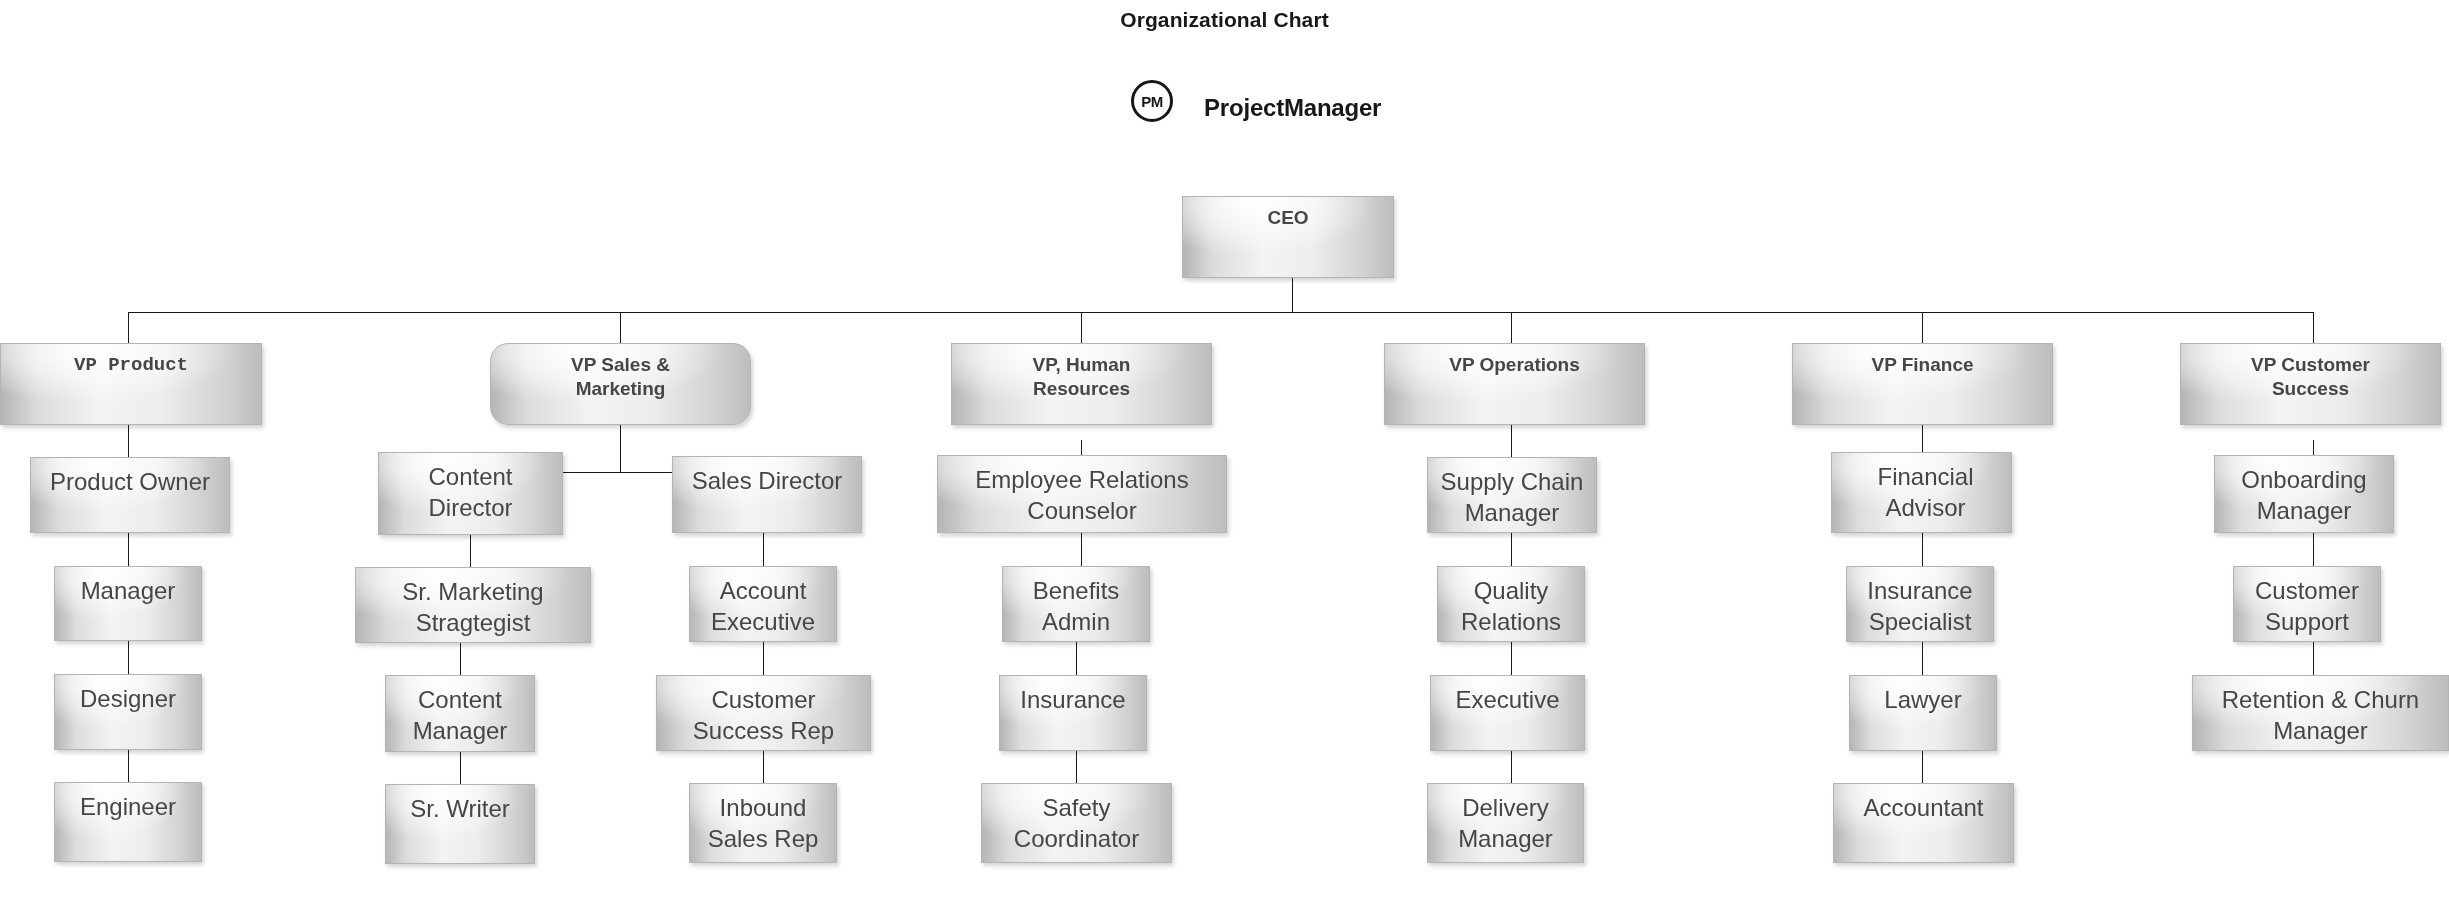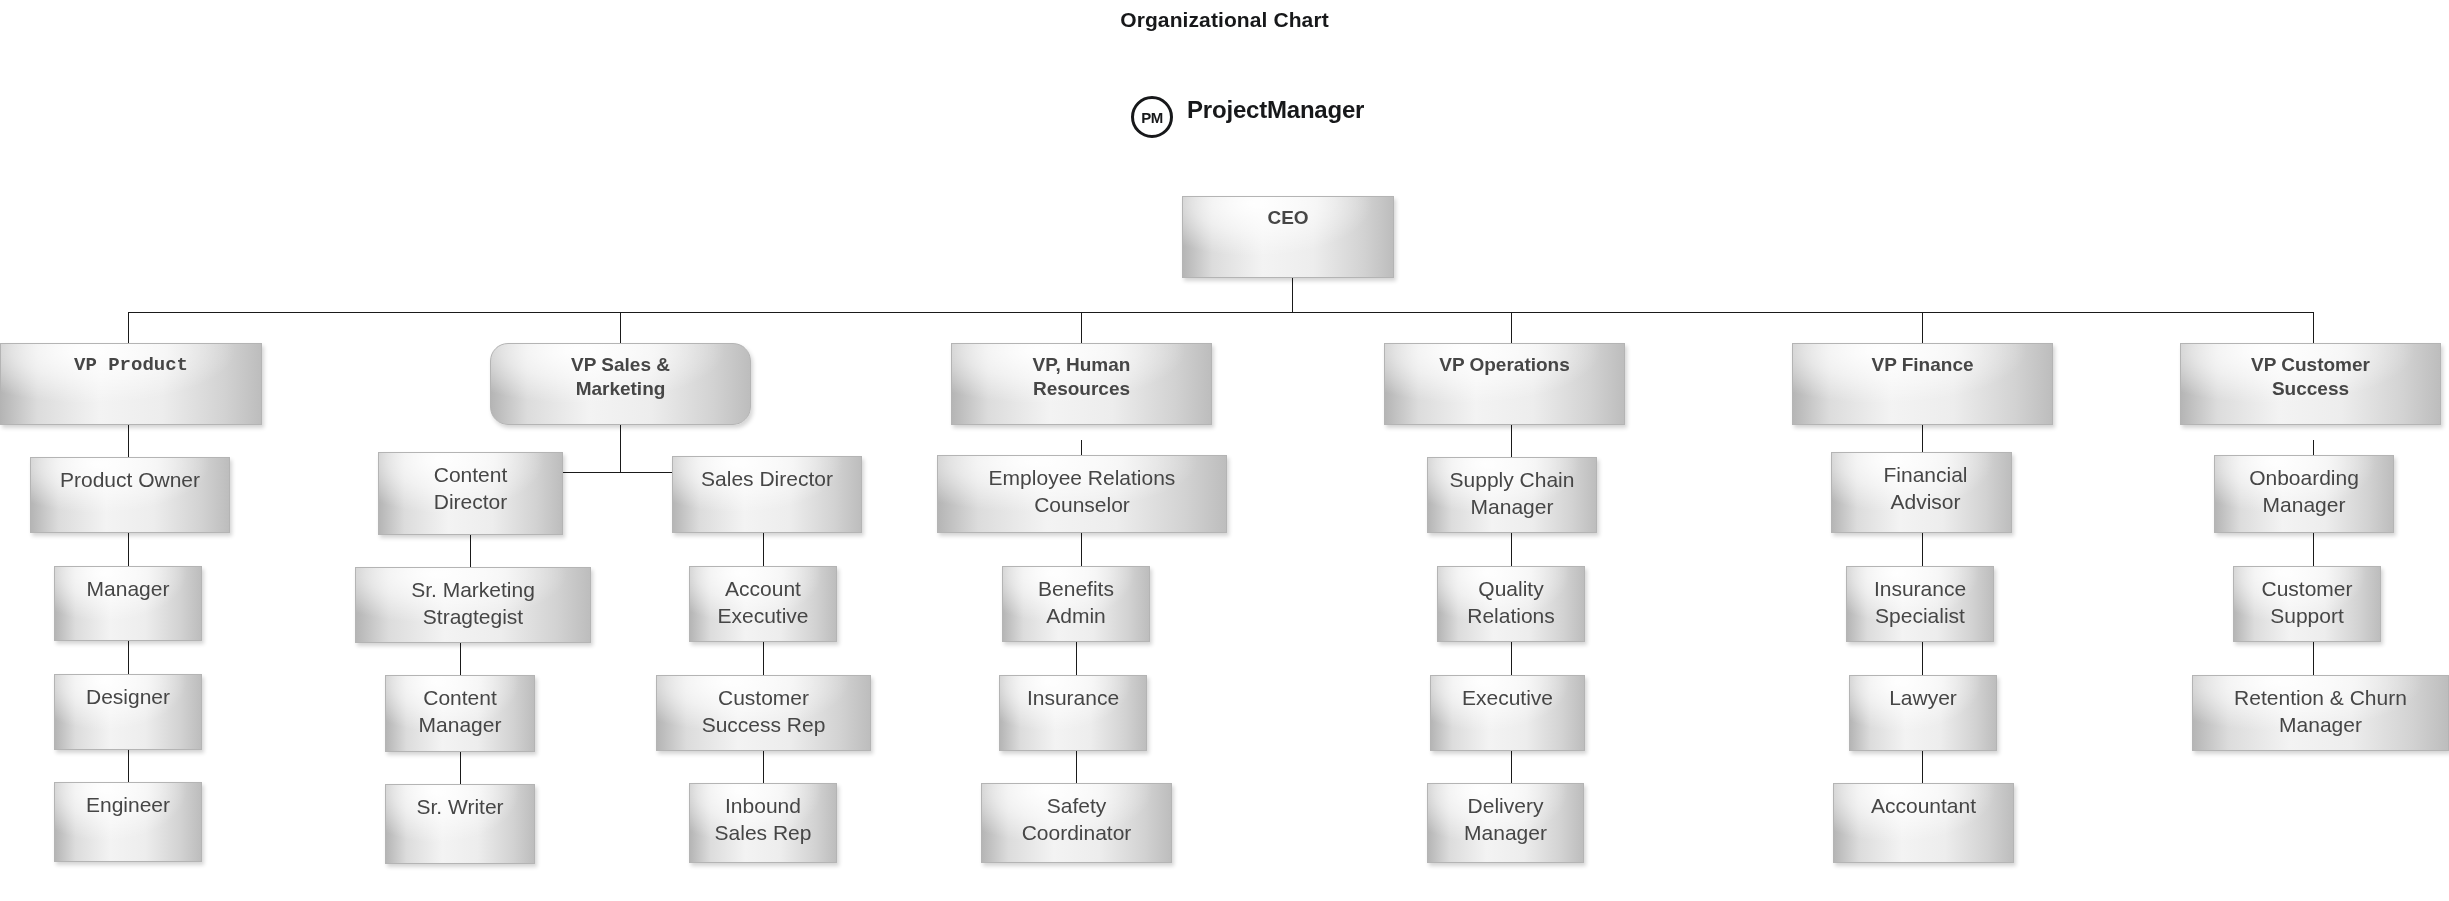--- a/index.html
+++ b/index.html
@@ -25,24 +25,24 @@
     text-align: center;
     font-size: 21px;
     font-weight: bold;
     color: #17181a;
     letter-spacing: 0.1px;
   }
 
   #brand-lockup {
     position: absolute;
     left: 1131px;
-    top: 96px;
+    top: 80px;
     display: flex;
-    align-items: flex-start;
-    gap: 14px;
+    align-items: flex-end;
+    gap: 31px;
   }
   #brand-mark {
     width: 42px;
     height: 42px;
     border-radius: 50%;
     border: 3px solid #17181a;
     display: flex;
     align-items: center;
     justify-content: center;
     font-size: 15px;
@@ -84,21 +84,21 @@
     text-align: center;
     z-index: 2;
   }
   .node > .node-label {
     display: block;
     width: 100%;
     white-space: pre-line;
   }
   .node.lvl-root   { font-size: 19px; font-weight: bold; }
   .node.lvl-vp     { font-size: 19px; font-weight: bold; }
-  .node.lvl-staff  { font-size: 21px; font-weight: normal; }
+  .node.lvl-staff  { font-size: 24px; font-weight: normal; }
 
   
   .conn {
     position: absolute;
     background: #1a1a1a;
     z-index: 1;
   }
   .conn.v { width: 1px; }
   .conn.h { height: 1px; }
 </style>
@@ -164,21 +164,21 @@
     <span class="node-label">VP Product</span>
   </div>
   <div class="node lvl-vp" style="left:490px; top:343px; width:261px; height:82px;border-radius:18px;">
     <span class="node-label">VP Sales &amp;
 Marketing</span>
   </div>
   <div class="node lvl-vp" style="left:951px; top:343px; width:261px; height:82px;">
     <span class="node-label">VP, Human
 Resources</span>
   </div>
-  <div class="node lvl-vp" style="left:1384px; top:343px; width:241px; height:82px;">
+  <div class="node lvl-vp" style="left:1384px; top:343px; width:261px; height:82px;">
     <span class="node-label">VP Operations</span>
   </div>
   <div class="node lvl-vp" style="left:1792px; top:343px; width:261px; height:82px;">
     <span class="node-label">VP Finance</span>
   </div>
   <div class="node lvl-vp" style="left:2180px; top:343px; width:261px; height:82px;">
     <span class="node-label">VP Customer
 Success</span>
   </div>
 

